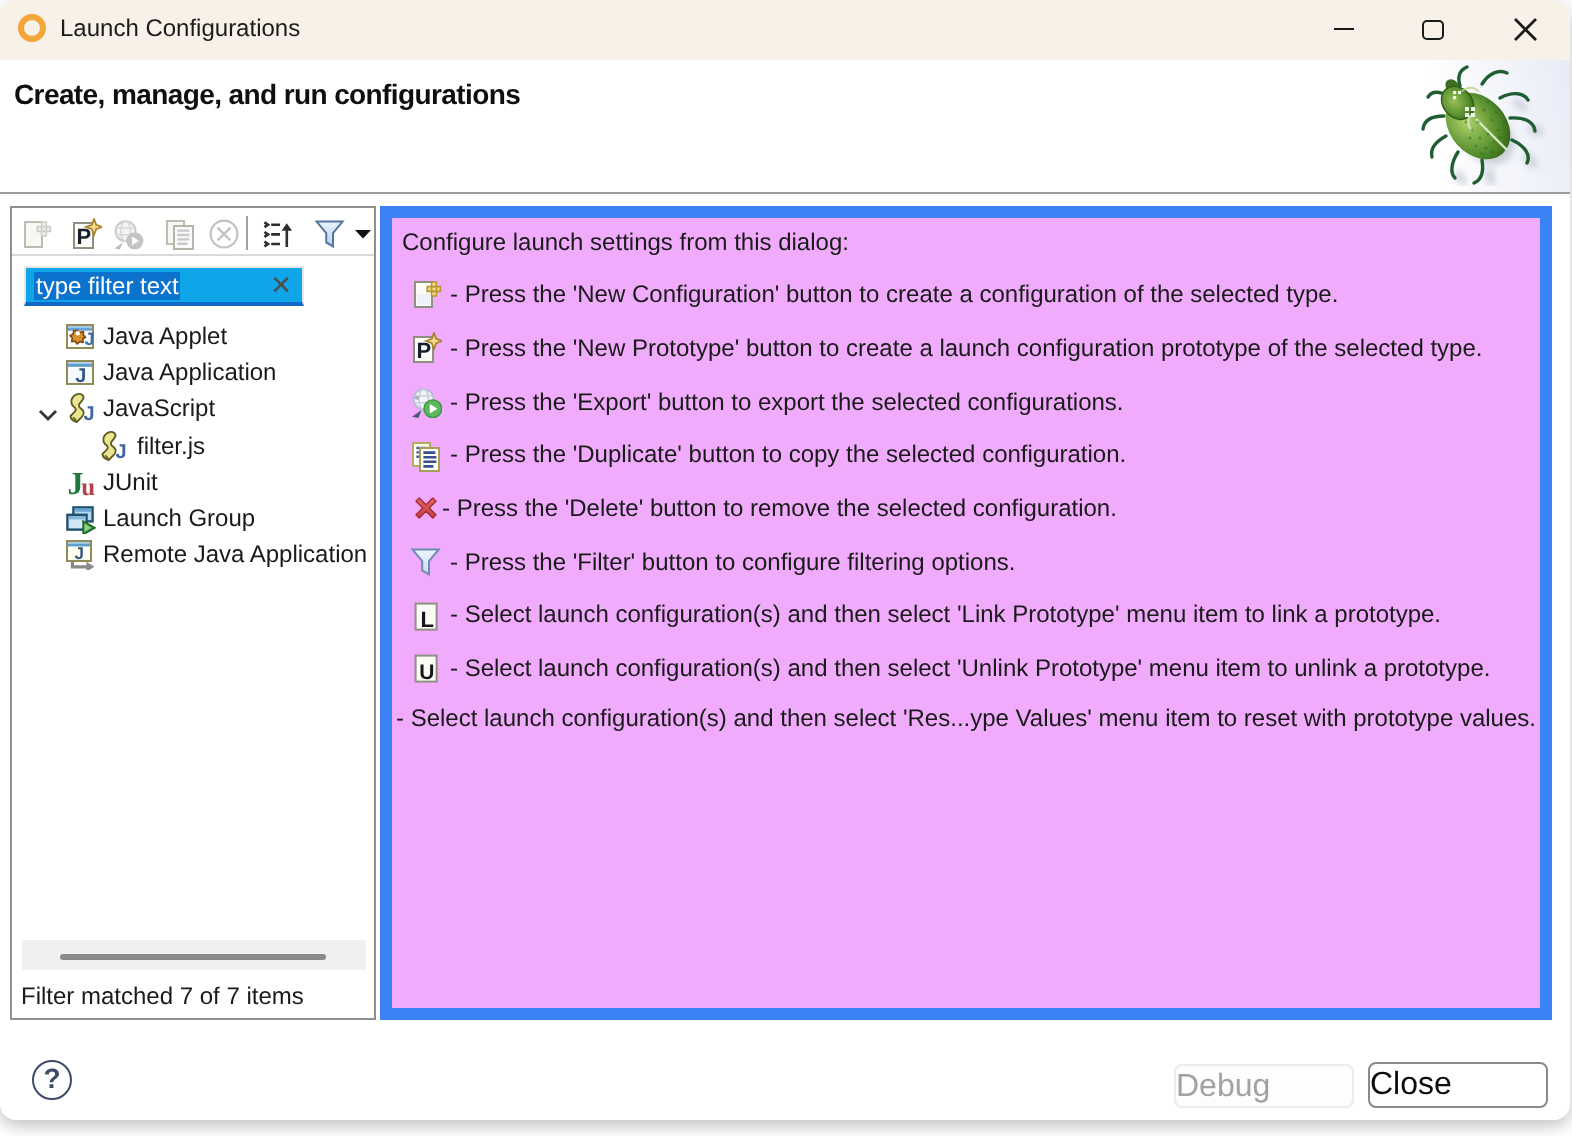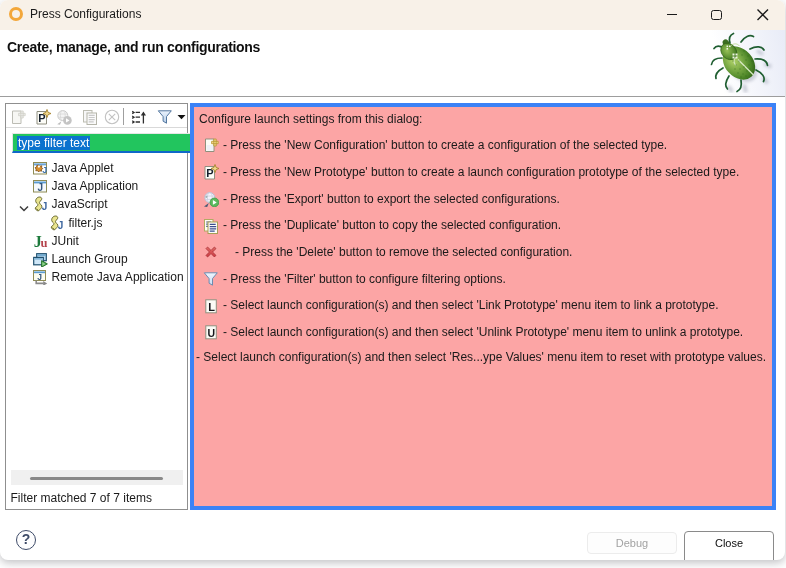--- a/index.html
+++ b/index.html
@@ -14,46 +14,46 @@
 #minbtn span{position:absolute;left:17px;top:14px;width:10px;height:1.3px;background:#1a1a1a}
 #maxbtn span{position:absolute;left:17px;top:9.5px;width:10.5px;height:10.5px;border:1.4px solid #1a1a1a;border-radius:2.5px}
 #banner{position:absolute;left:0;top:30px;width:100%;height:66px;background:radial-gradient(circle 650px at 150px 140px,#ffffff 578px,#e9ecf7 648px)}
 #hsep{position:absolute;left:0;top:96px;width:100%;height:1px;background:#9d9d9d}
 #heading{position:absolute;left:7px;top:39px;font-size:14px;font-weight:bold;color:#0f0f0f;letter-spacing:-.3px}
 
 #lpanel{position:absolute;left:5px;top:103px;width:183px;height:407px;border:1px solid #8f8f8f;background:#fff}
 #ltoolbar{position:absolute;left:0;top:0;width:100%;height:24px;border-bottom:1px solid #d9d9d9}
 #tsep{position:absolute;left:117px;top:4px;width:1px;height:17px;background:#9f9f9f}
 .tbi{position:absolute;top:5px;width:16px;height:16px}
-#filterbox{position:absolute;left:6px;top:29px;width:196px;height:20px;border:1px solid #e6e6e6;border-bottom:2px solid #1068c8;background:#22c55e}
+#filterbox{position:absolute;left:6px;top:29px;width:140px;height:20px;border:1px solid #e6e6e6;border-bottom:2px solid #1068c8;background:#0ea5e9}
 #filtersel{position:absolute;left:4px;top:2px;background:#0b72ce;color:#fff;font-size:12px;line-height:14px;padding:0 1px}
 #filterx{position:absolute;right:5px;top:1px;color:#4d4d4d;font-size:13px;line-height:16px}
 .trow{position:absolute;font-size:12px;color:#1a1a1a;line-height:16px;white-space:nowrap}
 .ticon{position:absolute;width:16px;height:16px}
 #chev{position:absolute}
 #hscroll{position:absolute;left:5px;top:366px;width:172px;height:15px;background:#f0f0f0}
 #hthumb{position:absolute;left:19px;top:7px;width:133px;height:3px;background:#8a8a8a;border-radius:2px}
 #filtermatched{position:absolute;left:4.5px;top:387px;font-size:12px;color:#1a1a1a;line-height:15px}
 
-#rpanel{position:absolute;left:190px;top:103px;width:586px;height:407px;border:4px solid #3b82f6;background:#fca5a5}
+#rpanel{position:absolute;left:190px;top:103px;width:586px;height:407px;border:6px solid #3b82f6;background:#f0abfc}
 .rline{position:absolute;font-size:12px;color:#1a1a1a;line-height:15px;white-space:nowrap;left:5px}
 .ricon{position:absolute;left:9px;width:16px;height:16px}
 a.persp{color:#1464b4;text-decoration:underline}
 
 #helpbtn{position:absolute;left:16px;top:530px;width:20px;height:20px;border-radius:50%;border:1.6px solid #3e4b68;color:#3e4b68;font-size:14px;font-weight:bold;text-align:center;line-height:17.5px;background:#fdfdfe}
-.btn{position:absolute;top:532px;width:90px;height:22px;border-radius:4px;font-size:11px;text-align:center;line-height:21px}
+.btn{position:absolute;top:532px;width:90px;height:22px;border-radius:4px;font-size:16px;text-align:left;line-height:21px}
 #debugbtn{left:587px;background:#fdfdfd;border:1px solid #ececec;color:#a2a2a2}
-#closebtn{left:684px;top:531px;height:36px;line-height:22px;background:#fff;border:1px solid #8a8a8a;color:#0d0d0d}
+#closebtn{left:684px;top:531px;height:23px;line-height:22px;background:#fff;border:1px solid #8a8a8a;color:#0d0d0d}
 </style>
 </head>
 <body>
 <div id="win">
   <div id="titlebar">
     <div id="appicon"></div>
-    <div id="titletext">Press Configurations</div>
+    <div id="titletext">Launch Configurations</div>
     <div class="wbtn" id="minbtn" style="left:650px">
         <span></span>
       </div>
     <div class="wbtn" id="maxbtn" style="left:694px">
         <span></span>
       </div>
     <div class="wbtn" id="closewbtn" style="left:740px">
       <svg width="44" height="30">
           <path d="M17.5 9.5 L28 20 M28 9.5 L17.5 20" stroke="#1a1a1a" stroke-width="1.4" fill="none"></path>
         </svg>
@@ -288,21 +288,21 @@
     <div class="rline" style="left:29px;top:111px">- Press the 'Duplicate' button to copy the selected configuration.</div>
     <div class="ricon" style="top:137px" id="ri-de"><svg width="16" height="16" viewBox="0 0 16 16">
           <defs>
             <linearGradient id="rx" x1="0" y1="0" x2="0" y2="1">
               <stop offset="0" stop-color="#e06a66"></stop>
               <stop offset="1" stop-color="#cc3a42"></stop>
             </linearGradient>
           </defs>
           <path d="M3 4.6 L4.6 3 L8 6.4 L11.4 3 L13 4.6 L9.6 8 L13 11.4 L11.4 13 L8 9.6 L4.6 13 L3 11.4 L6.4 8 Z" fill="url(#rx)" stroke="#a32c34" stroke-width=".7" stroke-linejoin="round"></path>
         </svg></div>
-    <div class="rline" style="left:41px;top:137.5px">- Press the 'Delete' button to remove the selected configuration.</div>
+    <div class="rline" style="left:25px;top:137.5px">- Press the 'Delete' button to remove the selected configuration.</div>
     <div class="ricon" style="top:164px" id="ri-fi"><svg width="16" height="16" viewBox="0 0 16 16">
           <defs>
             <linearGradient id="fg2" x1="0" y1="0" x2="0" y2="1">
               <stop offset="0" stop-color="#eef5fd"></stop>
               <stop offset="1" stop-color="#c9dcf2"></stop>
             </linearGradient>
           </defs>
           <path d="M1.3 1.8 H14.3 L9.5 7.6 V14.2 L6.1 12.2 V7.6 Z" fill="url(#fg2)" stroke="#6d8cb0" stroke-width="1"></path>
         </svg></div>
     <div class="rline" style="left:29px;top:164.5px">- Press the 'Filter' button to configure filtering options.</div>

